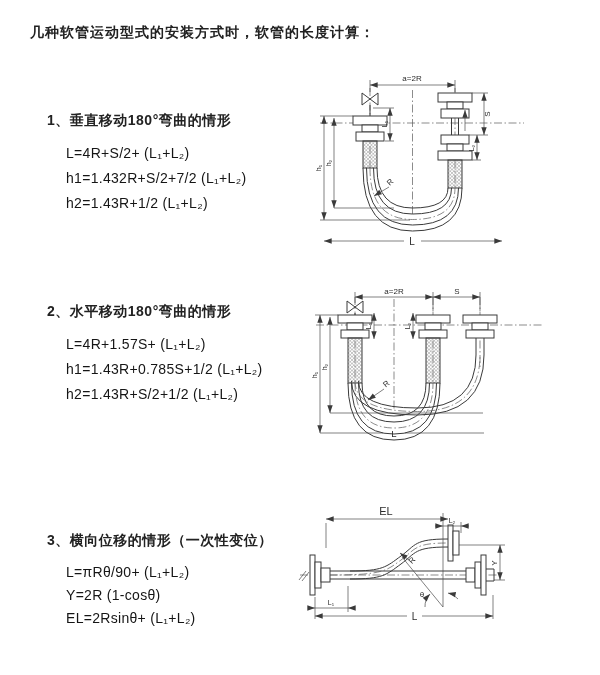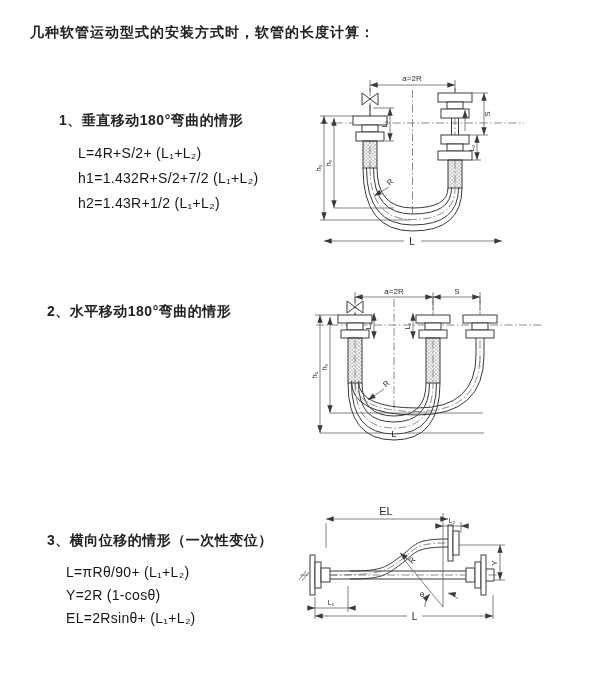--- a/index.html
+++ b/index.html
@@ -10,21 +10,21 @@
   }
   .page-title{
     position:absolute;left:30px;top:24px;font-size:14px;letter-spacing:1px;
     font-weight:bold;color:#222;text-align:right;
   }
   .sec{position:absolute;left:47px;}
   .sec .heading{font-size:14px;letter-spacing:0.5px;font-weight:bold;color:#222;}
   .sec .formulas{margin:11px 0 0 19px;}
   .sec .formula{font-size:14px;line-height:25px;letter-spacing:0.3px;color:#151515;}
   .sec3 .formula{line-height:23px;}
-  #sec1{top:112px;margin-left:12px;}
+  #sec1{top:112px;}
   #sec2{top:303px;}
   #sec3{top:532px;}
   .diag{position:absolute;}
   #d1{left:312px;top:68px;}
   #d2{left:310px;top:283px;}
   #d3{left:298px;top:500px;}
   svg .ln{stroke:#3a3a3a;stroke-width:1;fill:none;}
   svg .thin{stroke:#4a4a4a;stroke-width:0.7;fill:none;}
   svg .cl{stroke:#5a5a5a;stroke-width:0.7;fill:none;stroke-dasharray:8 2.5 1.5 2.5;}
   svg .fl{fill:#ffffff;stroke:#3a3a3a;stroke-width:1;}
@@ -42,20 +42,25 @@
   <div class="heading">1、垂直移动180°弯曲的情形</div>
   <div class="formulas">
     <div class="formula">L=4R+S/2+ (L₁+L₂)</div>
     <div class="formula">h1=1.432R+S/2+7/2 (L₁+L₂)</div>
     <div class="formula">h2=1.43R+1/2 (L₁+L₂)</div>
   </div>
 </div>
 
 <div class="sec" id="sec2">
   <div class="heading">2、水平移动180°弯曲的情形</div>
+  <div class="formulas">
+    <div class="formula">L=4R+1.57S+ (L₁+L₂)</div>
+    <div class="formula">h1=1.43R+0.785S+1/2 (L₁+L₂)</div>
+    <div class="formula">h2=1.43R+S/2+1/2 (L₁+L₂)</div>
+  </div>
 </div>
 
 <div class="sec sec3" id="sec3">
   <div class="heading">3、横向位移的情形（一次性变位）</div>
   <div class="formulas">
     <div class="formula">L=πRθ/90+ (L₁+L₂)</div>
     <div class="formula">Y=2R (1-cosθ)</div>
     <div class="formula">EL=2Rsinθ+ (L₁+L₂)</div>
   </div>
 </div>

